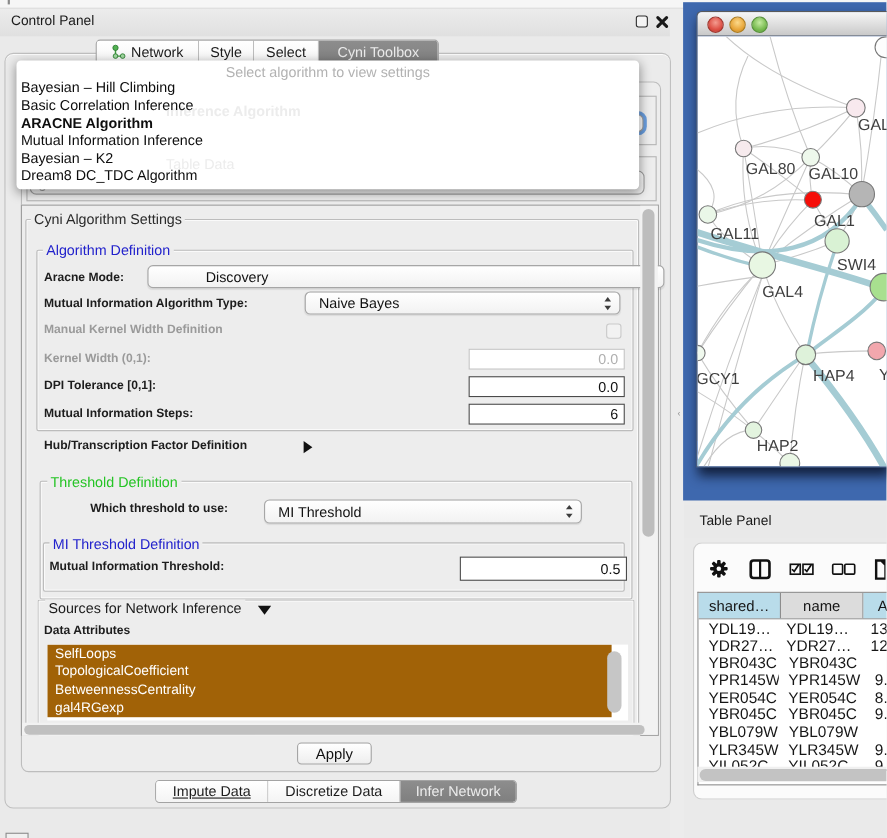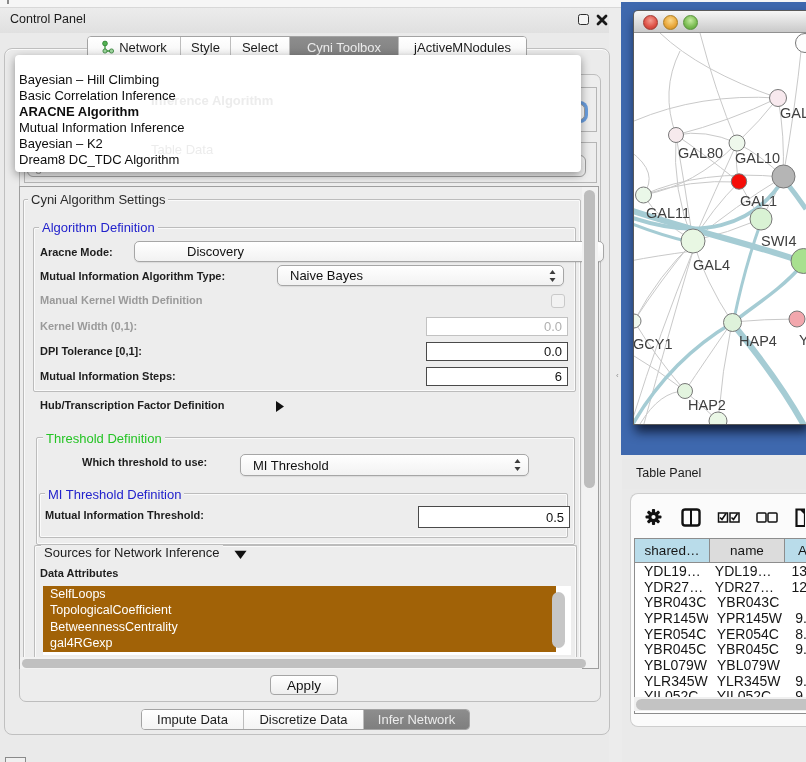--- a/index.html
+++ b/index.html
@@ -62,21 +62,20 @@
       <line x1="4" y1="11" x2="10" y2="11" stroke="#3c9c3c" stroke-width="1.3"></line>
       <circle cx="4" cy="3.5" r="2.4" fill="#52b152" stroke="#2e7d32" stroke-width="0.8"></circle>
       <circle cx="4" cy="11" r="2.1" fill="#9fd89f" stroke="#2e7d32" stroke-width="0.8"></circle>
       <circle cx="10.5" cy="11" r="2.1" fill="#9fd89f" stroke="#2e7d32" stroke-width="0.8"></circle>
     </svg>
     Network
   </div>
   <div class="s" style="width:49px;">Style</div>
   <div class="s" style="width:58px;">Select</div>
   <div class="s sel" style="width:108px;">Cyni Toolbox</div>
-  <div class="s" style="width:127px;">jActiveMNodules</div>
 </div>
 
 <div class="abs" style="left:19px;top:186px;width:578px;height:481px;border:1px solid #9e9e9e;background:#ededed;"></div>
 
 <div class="group" style="left:23px;top:199px;width:556px;height:459px;border-radius:2px;"></div>
 <div class="gtitle" style="left:28px;top:192px;color:#2b2b2b;">Cyni Algorithm Settings</div>
 
 <div class="group" style="left:33px;top:227px;width:541px;height:163px;"></div>
 <div class="gtitle" style="left:39px;top:220px;color:#2222cc;">Algorithm Definition</div>
 
@@ -153,21 +152,21 @@
 <div class="abs" style="left:552px;top:592px;width:13px;height:56px;background:#c6c6c6;border-radius:7px;"></div>
 
 <div class="abs" style="left:582px;top:187px;width:16px;height:481px;background:#f2f2f2;"></div>
 <div class="abs" style="left:584px;top:190px;width:11px;height:298px;background:#bdbdbd;border-radius:6px;"></div>
 <div class="abs" style="left:20px;top:657px;width:562px;height:12px;background:#f2f2f2;"></div>
 <div class="abs" style="left:22px;top:659px;width:564px;height:9px;background:#c0c0c0;border-radius:5px;"></div>
 
 <div class="abs" style="left:270px;top:675px;width:66px;height:18px;background:linear-gradient(#ffffff,#eeeeee);border:1px solid #a5a5a5;border-radius:4px;display:flex;align-items:center;justify-content:center;font-size:13.5px;color:#111;">Apply</div>
 
 <div class="seg" style="left:141px;top:709px;height:19px;">
-  <div class="s" style="width:101px;">Impute Data</div>
+  <div class="s" style="width:101px;text-decoration:underline;">Impute Data</div>
   <div class="s" style="width:119px;">Discretize Data</div>
   <div class="s sel" style="width:105px;">Infer Network</div>
 </div>
 
 <div class="abs" style="left:5px;top:757px;width:19px;height:10px;border:1.5px solid #8a8a8a;background:#f0f0f0;"></div>
 
 <div class="abs" style="left:621px;top:2px;width:185px;height:453px;background:#3e68ae;"></div>
 
 <div class="abs" style="left:633px;top:10px;width:173px;height:413px;border:1px solid #5a5a5a;border-right:none;border-radius:5px 0 0 0;overflow:hidden;box-shadow:2px 7px 11px rgba(8,15,35,0.8);">
   <div style="height:21px;background:linear-gradient(#f6f6f6,#c9c9c9);border-bottom:1px solid #919191;position:relative;">
@@ -343,20 +342,21 @@
         <div style="flex:1;padding-left:9px;">9.</div>
       </div>
     </div>
 </div>
 <div class="abs" style="left:634px;top:697px;width:172px;height:14px;background:#f0f0f0;"></div>
 <div class="abs" style="left:636px;top:699px;width:170px;height:11px;background:#c3c3c3;border-radius:6px 0 0 6px;"></div>
 
 <div class="abs" style="left:15px;top:55px;width:566px;height:116.5px;background:#ffffff;border-radius:4px;box-shadow:0 3px 10px rgba(0,0,0,0.4);z-index:50;">
   <div style="position:absolute;left:136px;top:38px;font-size:13px;font-weight:bold;color:#ececec;">Inference Algorithm</div>
   <div style="position:absolute;left:136px;top:87px;font-size:13px;font-weight:normal;color:#ececec;text-align:center;">Table Data</div>
+  <div style="position:absolute;left:0;top:2.5px;width:100%;text-align:center;font-size:13px;color:#b2b2b2;">Select algorithm to view settings</div>
   <div style="position:absolute;left:4px;top:17px;font-size:13px;color:#0d0d0d;line-height:15.9px;">
     Bayesian – Hill Climbing<br>
     Basic Correlation Inference<br>
     <b>ARACNE Algorithm</b><br>
     Mutual Information Inference<br>
     Bayesian – K2<br>
     Dream8 DC_TDC Algorithm
   </div>
 </div>
 

